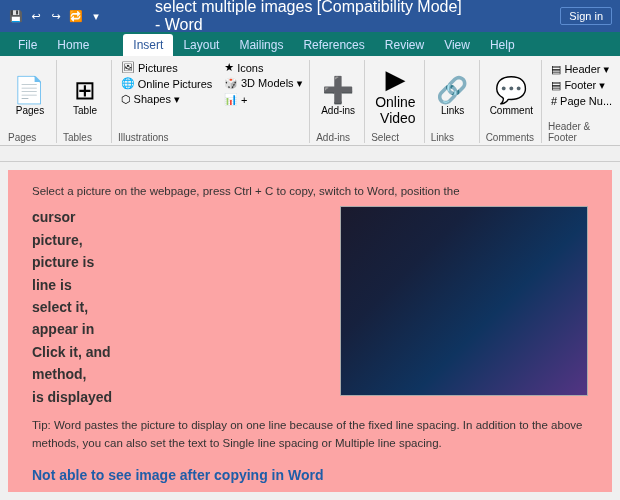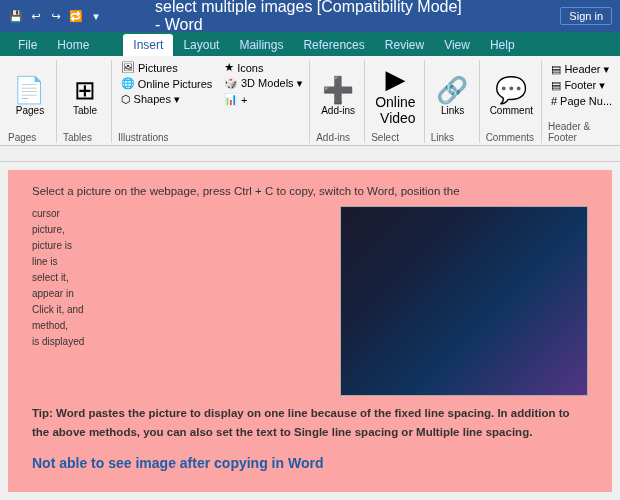--- a/index.html
+++ b/index.html
@@ -111,21 +111,21 @@
       background: #fca5a5;
       padding: 12px 24px;
       height: 100%;
       overflow: hidden;
       font-size: 12px;
       line-height: 1.5;
       color: #222;
     }
 
     .doc-body { display: flex; gap: 16px; }
-    .doc-text-left { flex: 1; font-size: 10px; line-height: 1.6; color: #333; }
+    .doc-text-left { flex: 1; font-size: 14px; line-height: 1.6; color: #333; font-weight: bold; }
     .doc-image {
       width: 248px;
       height: 190px;
       background: linear-gradient(135deg, #1a1a2e 0%, #16213e 30%, #0f3460 60%, #533483 100%);
       flex-shrink: 0;
       border: 1px solid #aaa;
     }
 
     .doc-tip { font-size: 11.5px; line-height: 1.6; color: #333; margin-top: 6px; }
 
@@ -315,20 +315,20 @@
           select it,<br>
           appear in<br>
           Click it, and<br>
           method,<br>
           is displayed
         </div>
       </div>
       <div class="doc-image"></div>
     </div>
 
-    <div class="doc-tip" style="margin-top:8px;font-weight:bold;">
+    <div class="doc-tip" style="margin-top:8px;">
       Tip: Word pastes the picture to display on one line because of the fixed line spacing. In addition to the above methods, you can also set the text to Single line spacing or Multiple line spacing.
     </div>
 
     <div class="heading-blue" style="margin-top:12px;">Not able to see image after copying in Word</div>
 
   </div>
 </div>
 
 </body></html>

